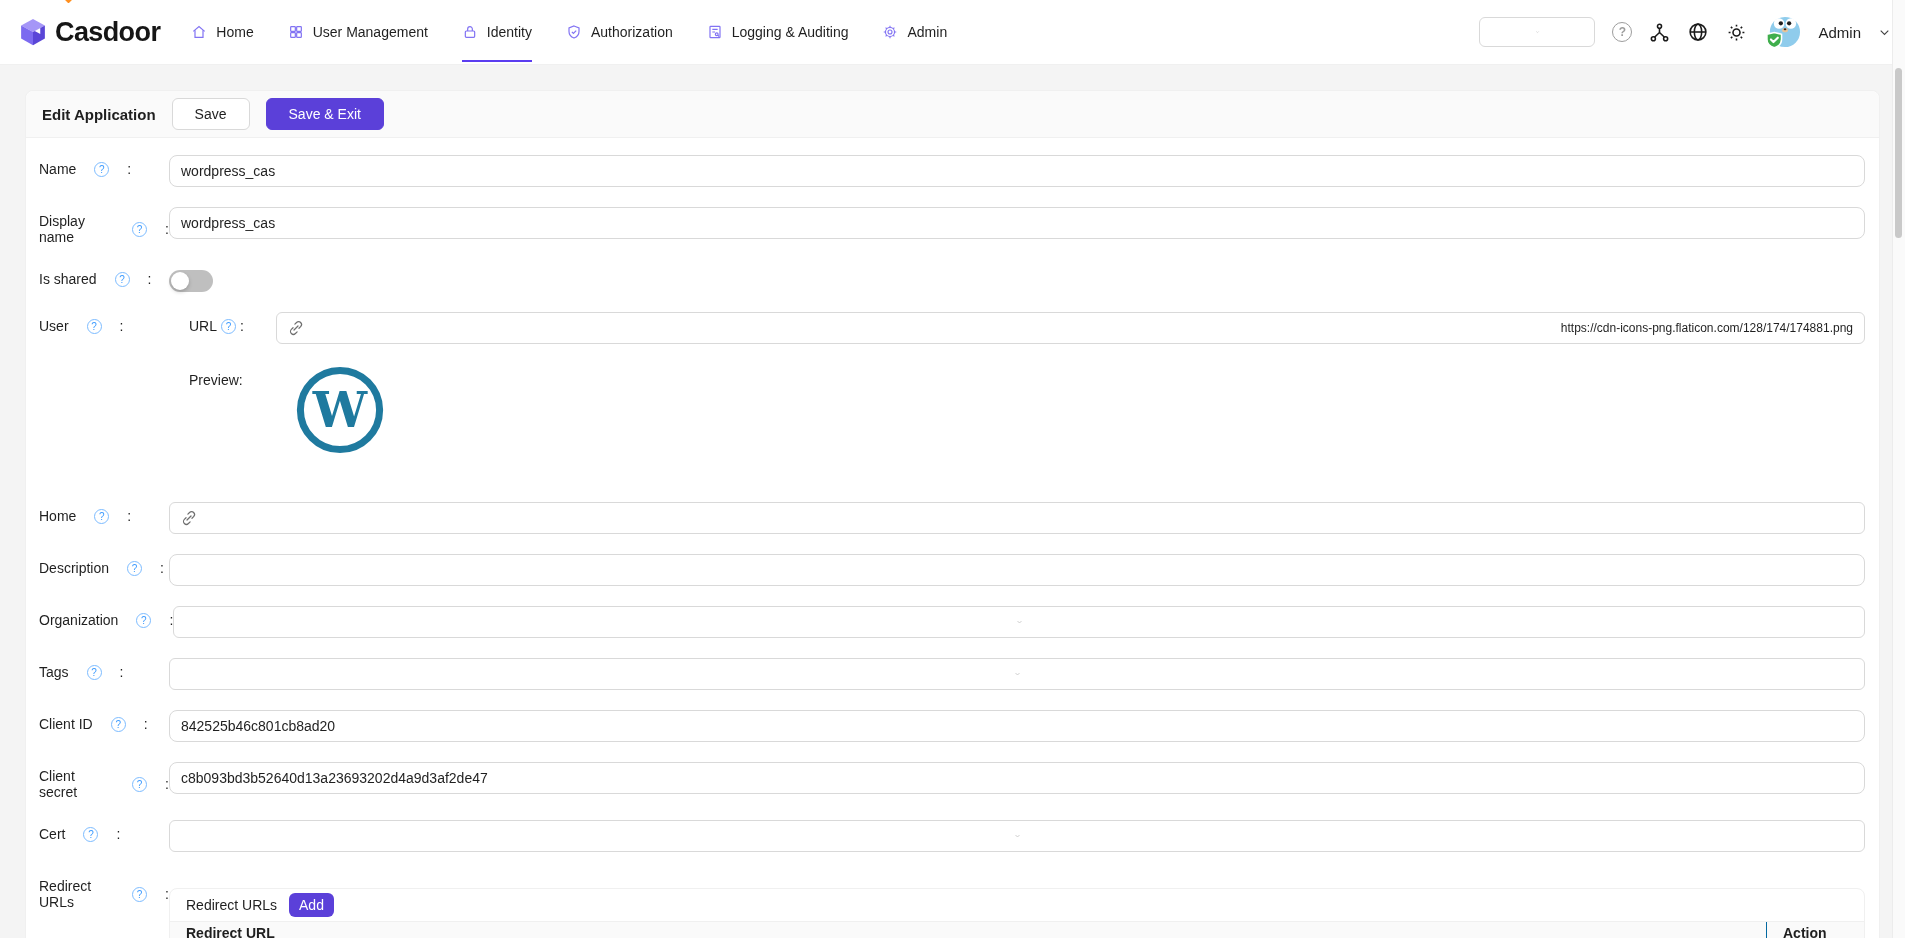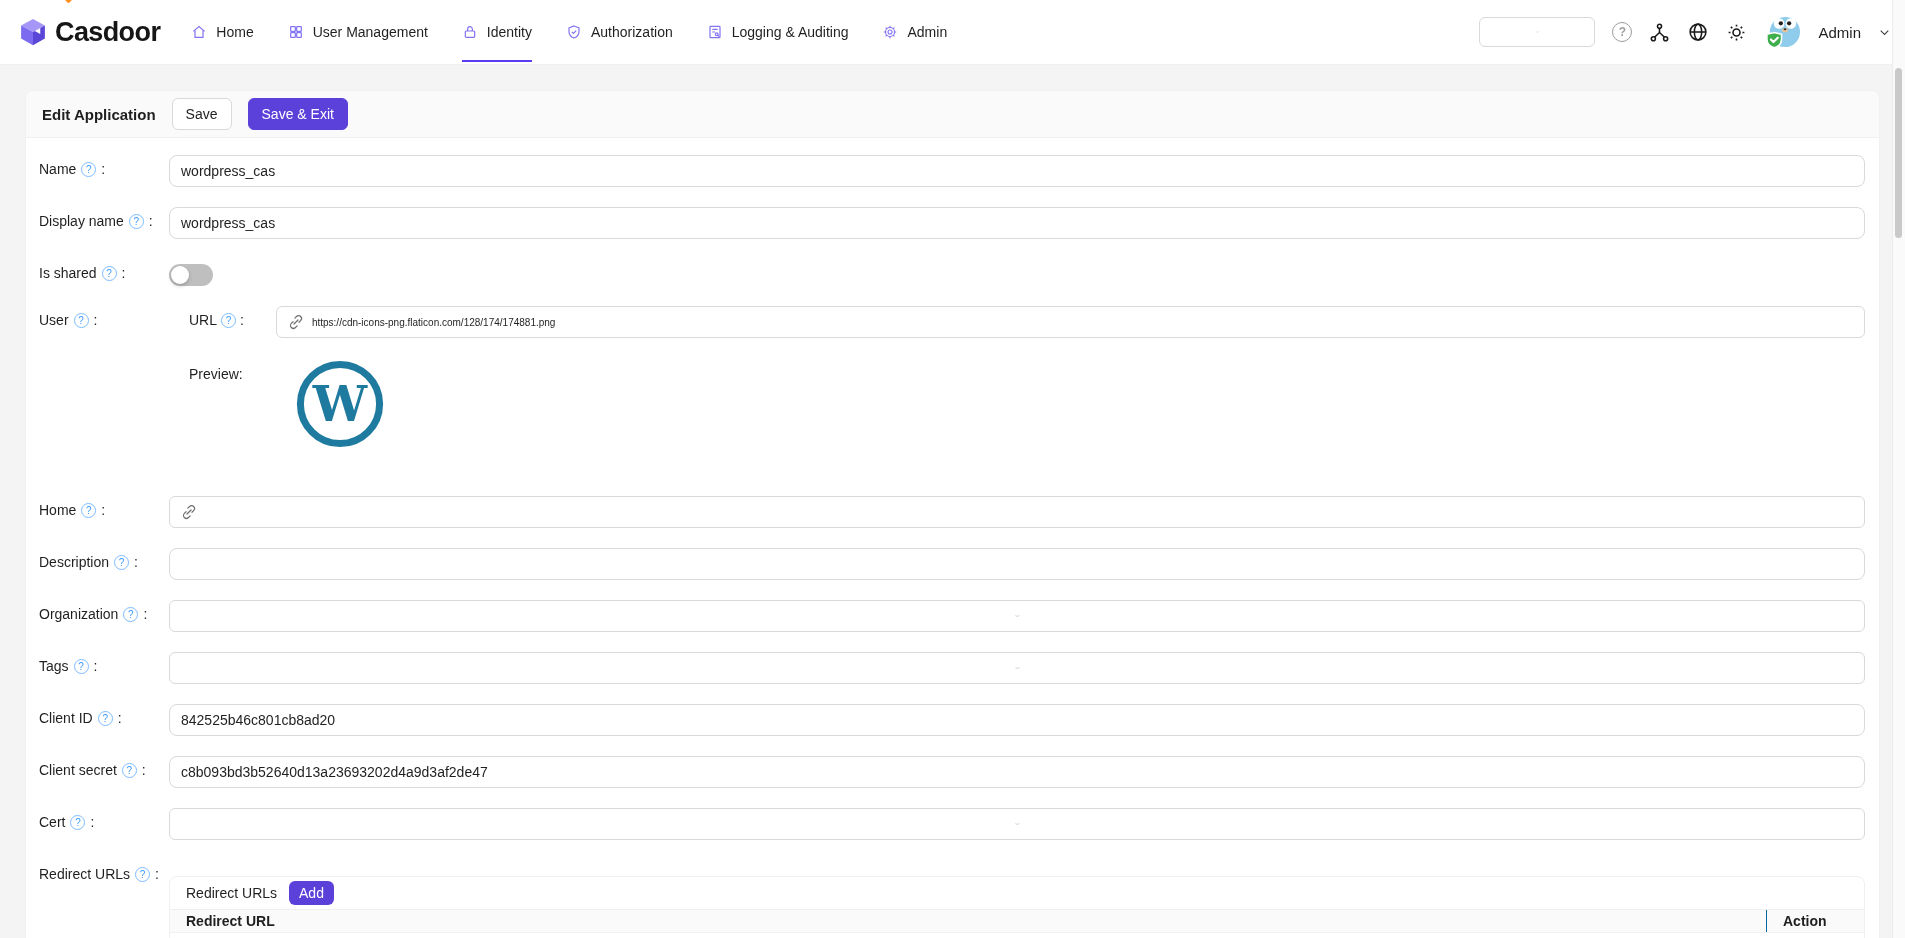--- a/index.html
+++ b/index.html
@@ -29,38 +29,38 @@
           box-sizing:border-box;cursor:pointer;}
   .nav-ico{cursor:pointer;display:block;}
   .admin-name{font-size:15px;cursor:pointer;}
   .avatar{width:37px;height:37px;cursor:pointer;}
   
   .card{position:absolute;left:25px;right:25px;top:90px;height:920px;background:#fff;
         border:1px solid #f0f0f0;border-radius:8px 8px 0 0;box-sizing:border-box;}
   .card-head{height:46px;background:#fafafa;border-bottom:1px solid #f0f0f0;border-radius:8px 8px 0 0;
         display:flex;align-items:center;gap:16px;padding:0 16px;}
   .card-title{font-weight:bold;font-size:15px;}
-  .btn{height:32px;padding:0 13px;border-radius:6px;border:1px solid #d9d9d9;background:#fff;
+  .btn{height:32px;padding:0 22px;border-radius:6px;border:1px solid #d9d9d9;background:#fff;
        font:inherit;font-size:14px;color:rgba(0,0,0,0.88);cursor:pointer;}
   .btn.primary{background:#5b40d9;border-color:#5b40d9;color:#fff;}
   
   .form{padding:17px 14px 0 13px;}
   .f-row{display:flex;align-items:flex-start;margin-bottom:20px;}
   .f-row.logo-row{margin-bottom:48px;}
-  .f-label{flex:0 0 130px;display:flex;align-items:center;gap:5px;padding-top:6px;}
+  .f-label{flex:0 0 130px;display:flex;align-items:center;gap:18px;padding-top:6px;}
   .f-control{flex:1;min-width:0;}
   .qmark{width:15px;height:15px;border:1px solid #7dbcff;border-radius:50%;color:#3d9bff;
          font-size:10px;display:inline-flex;align-items:center;justify-content:center;
          box-sizing:border-box;cursor:pointer;flex:0 0 15px;}
   .ant-input{width:100%;height:32px;box-sizing:border-box;border:1px solid #d9d9d9;border-radius:8px;
          padding:4px 11px;font:inherit;font-size:14px;color:rgba(0,0,0,0.88);outline:none;background:#fff;}
   .input-prefix{display:flex;align-items:center;gap:8px;height:32px;border:1px solid #d9d9d9;
          border-radius:6px;background:#fff;padding:0 11px;box-sizing:border-box;}
-  .input-prefix input{flex:1;min-width:0;border:none;outline:none;font:inherit;font-size:10px;
-         height:100%;padding:0;color:rgba(0,0,0,0.88);background:transparent;}
+  .input-prefix input{flex:1;min-width:0;border:none;outline:none;font:inherit;font-size:12px;
+         height:100%;padding:0;color:rgba(0,0,0,0.88);background:transparent;text-align:right;}
   .sel-text{flex:1;overflow:hidden;white-space:nowrap;}
   .switch{position:relative;width:44px;height:22px;border:none;border-radius:11px;
           background:rgba(0,0,0,0.25);cursor:pointer;padding:0;margin-top:5px;display:block;}
   .switch .knob{position:absolute;top:2px;left:2px;width:18px;height:18px;border-radius:50%;
           background:#fff;box-shadow:0 2px 4px rgba(0,0,0,0.2);}
   
   .n-row{display:flex;align-items:flex-start;margin-bottom:22px;gap:32px;}
   .n-row:last-child{margin-bottom:0;}
   .n-label{flex:0 0 72px;box-sizing:border-box;padding:6px 0 0 20px;display:flex;gap:4px;align-items:center;}
   .n-control{flex:1;min-width:0;}

